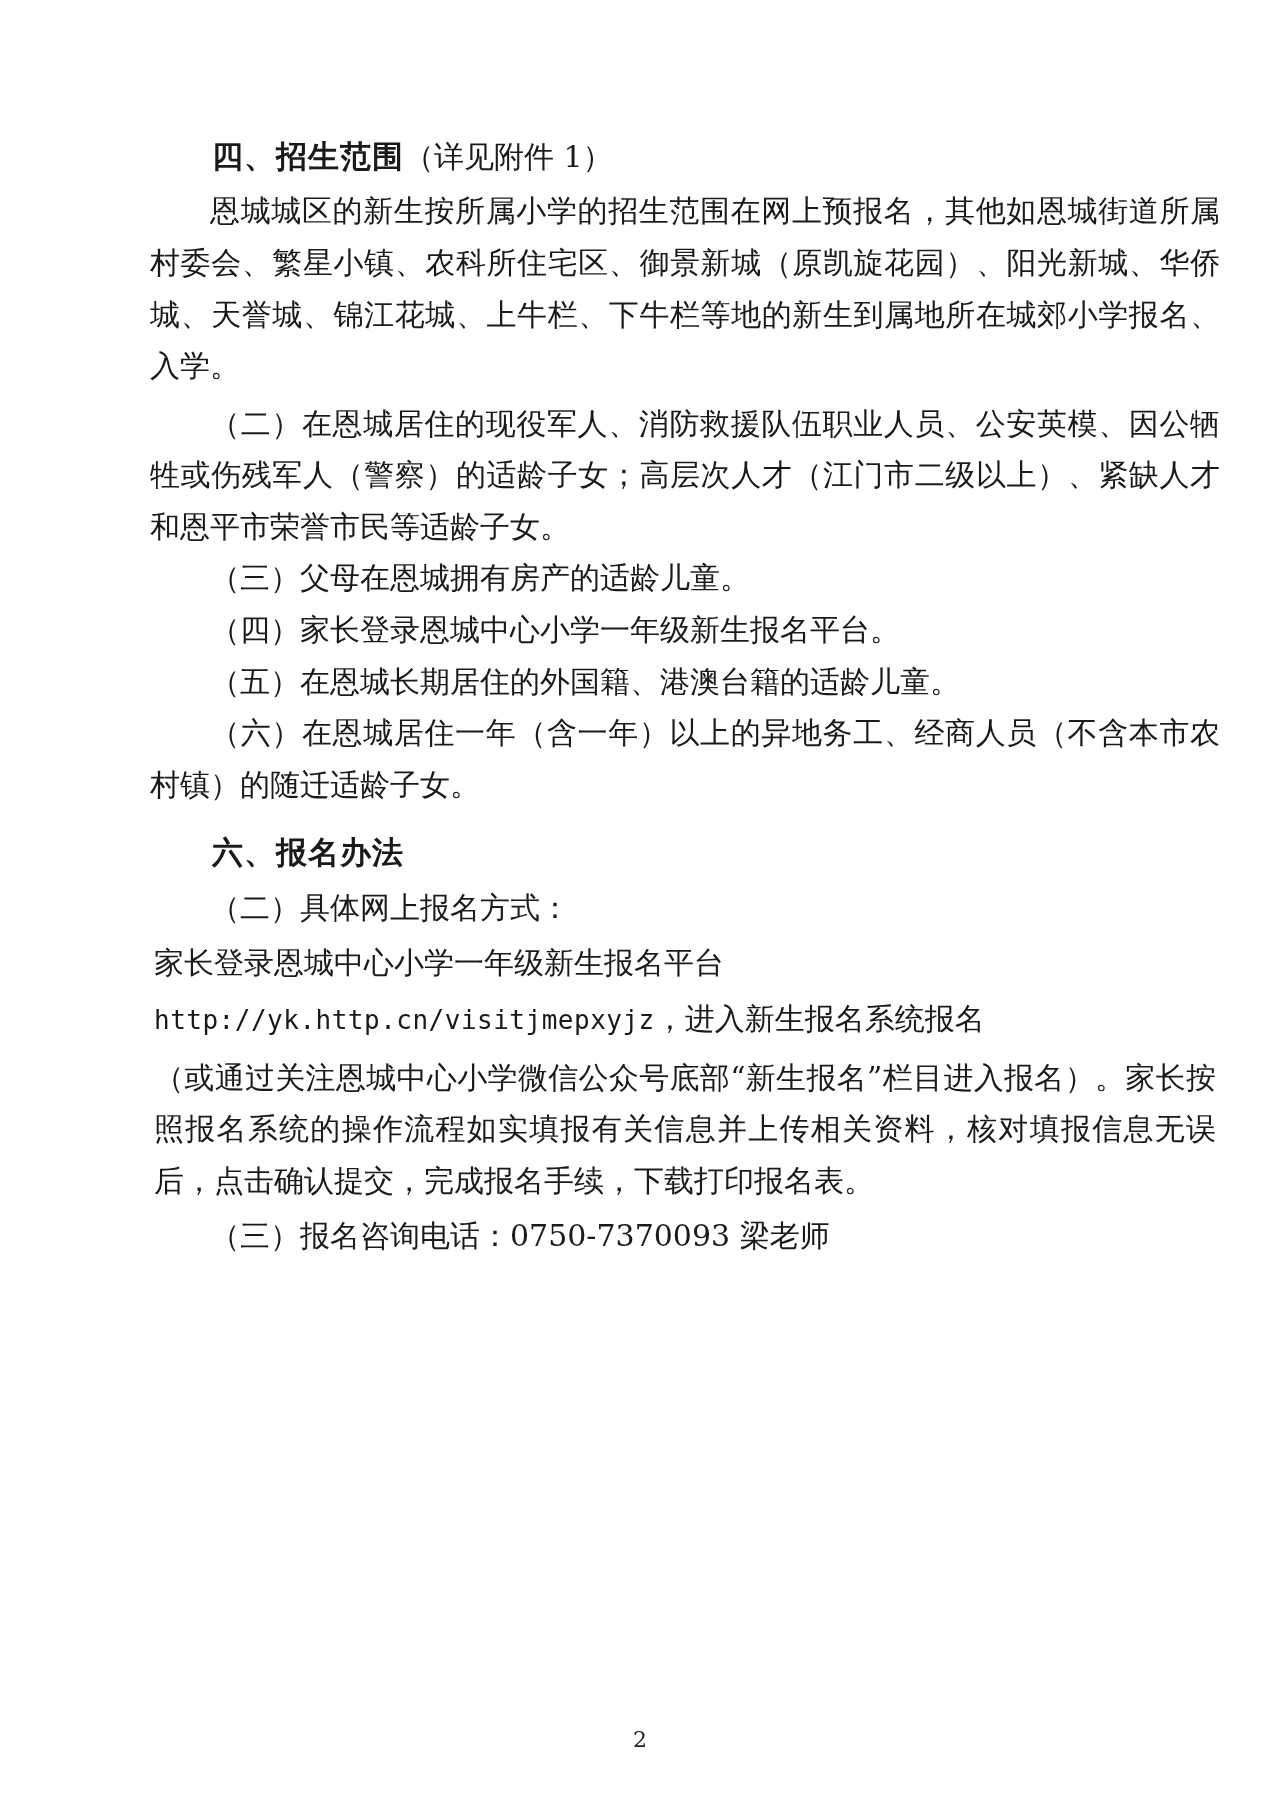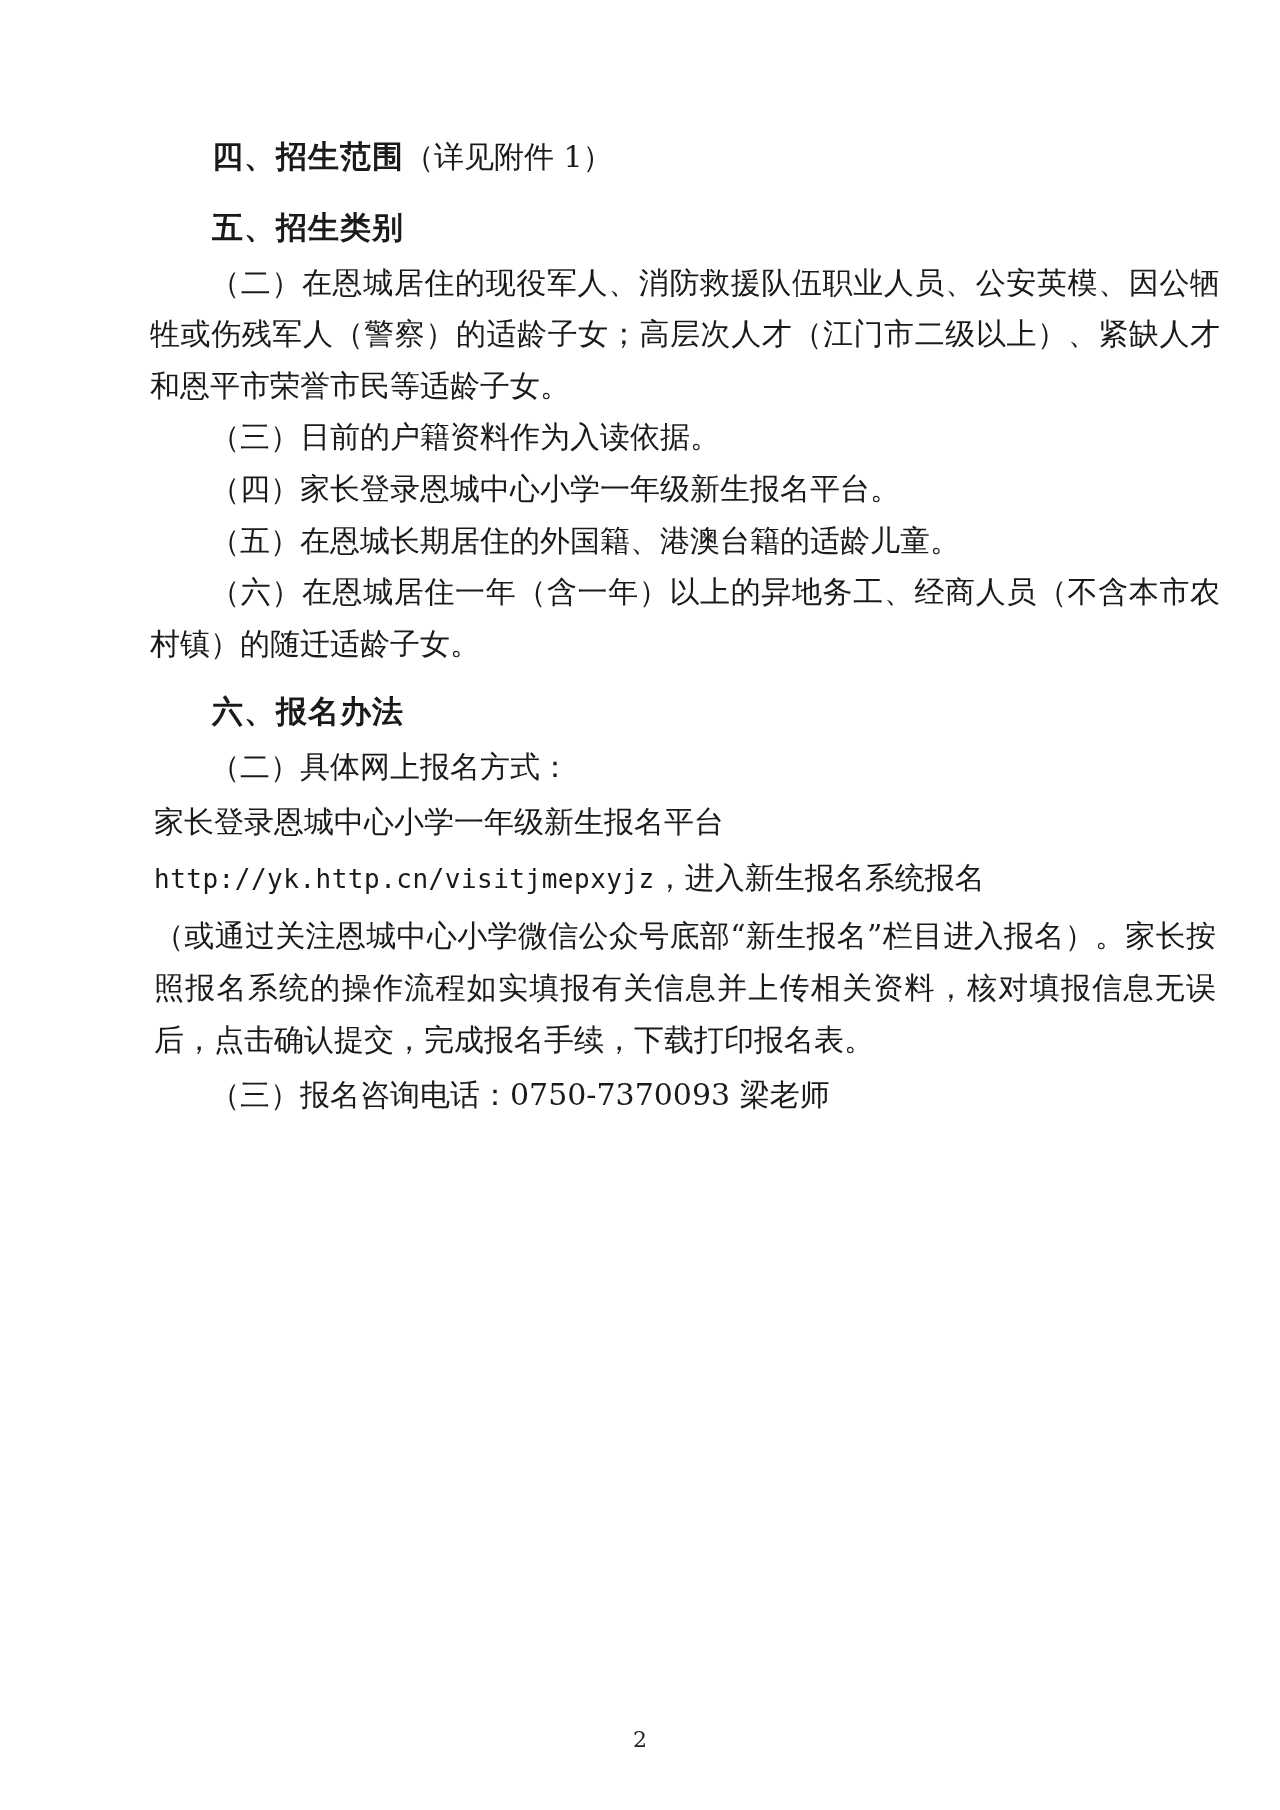--- a/index.html
+++ b/index.html
@@ -72,28 +72,26 @@
 </style>
 </head>
 <body>
 
 <div class="page">
   <div class="doc-body">
 
     <h2 class="heading">
       <span>四、</span><span>招生范围</span><span class="note">（详见附件 1）</span>
     </h2>
+    <p class="para">恩城城区的新生按所属小学的招生范围在网上预报名，其他如恩城街道所属村委会、繁星小镇、农科所住宅区、御景新城（原凯旋花园）、阳光新城、华侨城、天誉城、锦江花城、上牛栏、下牛栏等地的新生到属地所在城郊小学报名、入学。</p>
 
     <div class="spacer-sm"></div>
 
-    <h2 class="heading">
-      <span>五、</span><span>招生类别</span>
-    </h2>
     <p class="para">（二）在恩城居住的现役军人、消防救援队伍职业人员、公安英模、因公牺牲或伤残军人（警察）的适龄子女；高层次人才（江门市二级以上）、紧缺人才和恩平市荣誉市民等适龄子女。</p>
-    <p class="para">（三）日前的户籍资料作为入读依据。</p>
+    <p class="para">（三）父母在恩城拥有房产的适龄儿童。</p>
     <p class="para">（四）家长登录恩城中心小学一年级新生报名平台。</p>
     <p class="para">（五）在恩城长期居住的外国籍、港澳台籍的适龄儿童。</p>
     <p class="para">（六）在恩城居住一年（含一年）以上的异地务工、经商人员（不含本市农村镇）的随迁适龄子女。</p>
 
     <div class="spacer-sm"></div>
 
     <h2 class="heading">
       <span>六、</span><span>报名办法</span>
     </h2>
     <p class="para">（二）具体网上报名方式：</p>

